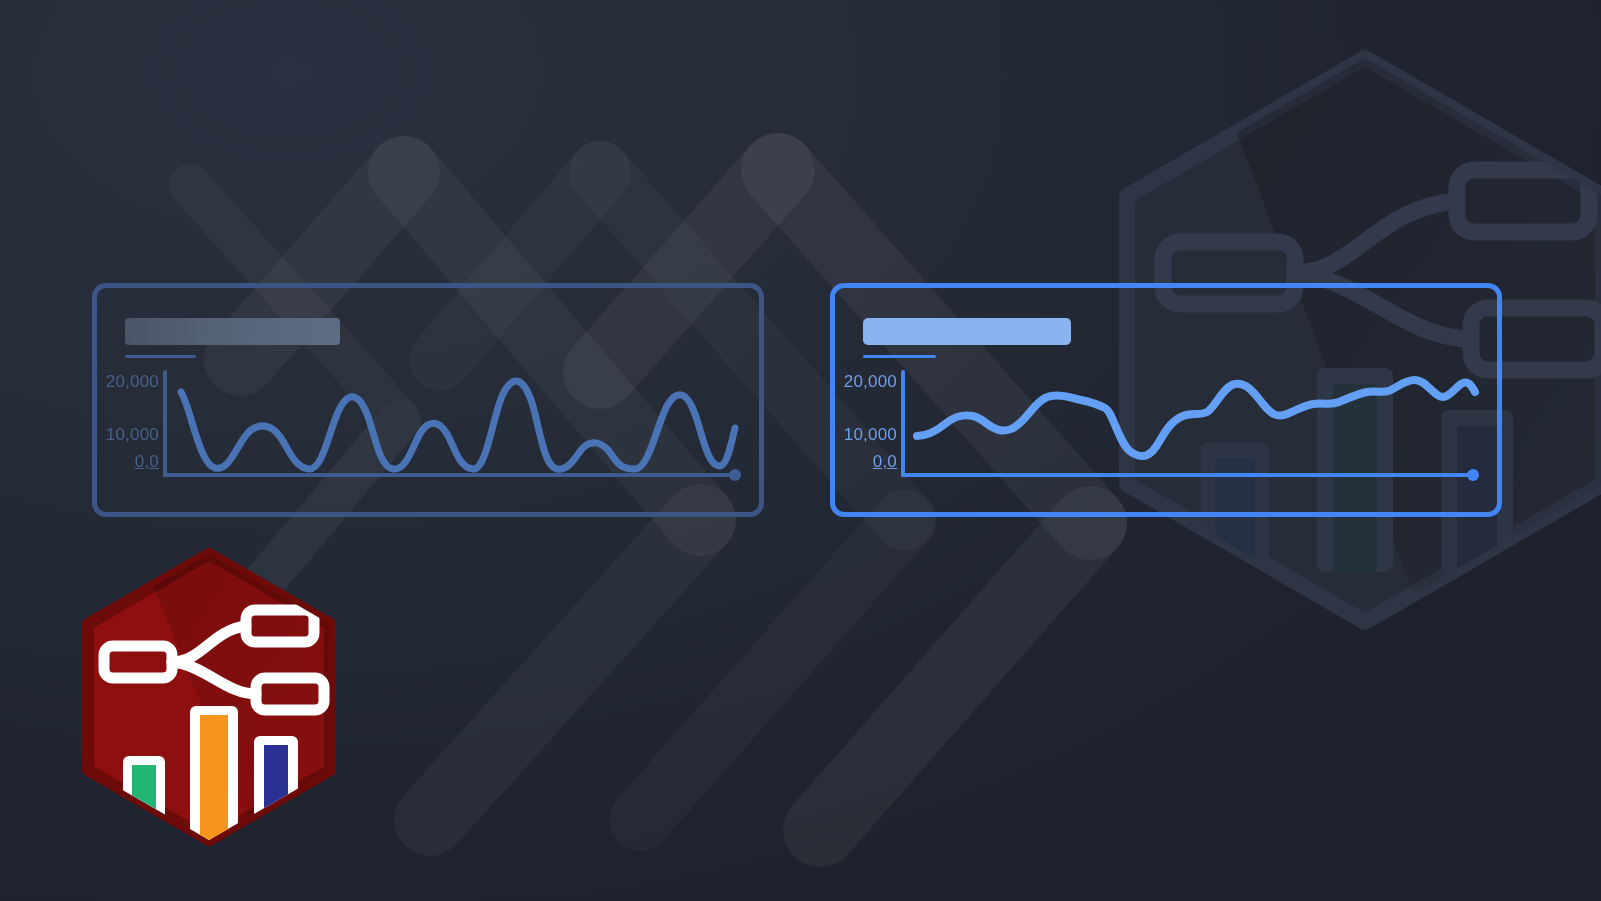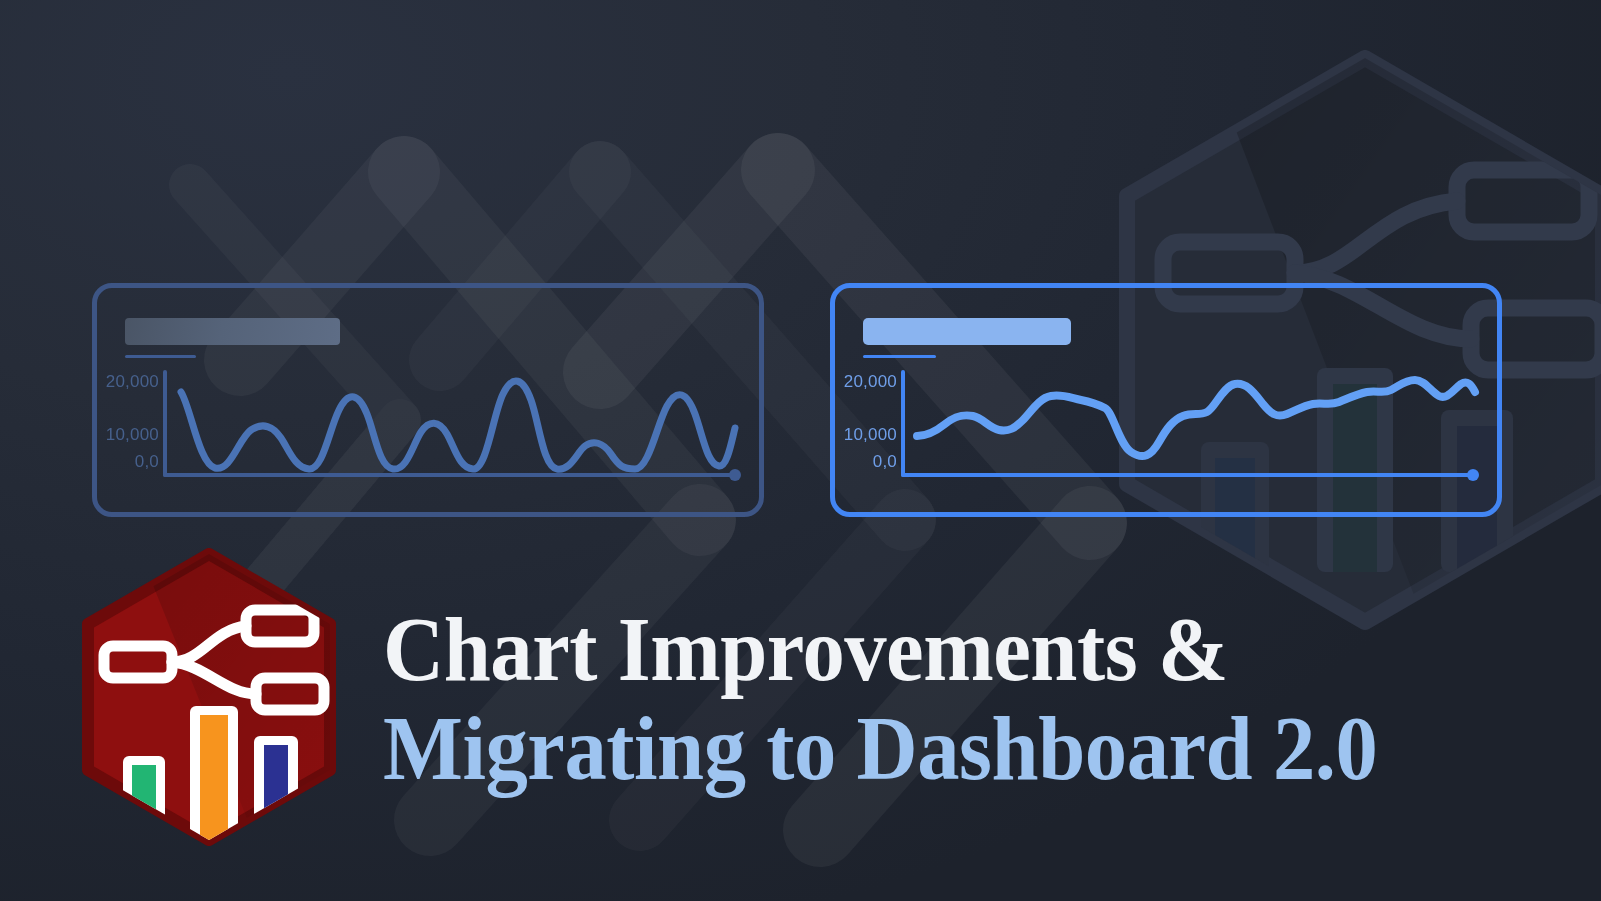--- a/index.html
+++ b/index.html
@@ -17,21 +17,21 @@
   
   .hex-watermark{
     position:absolute;left:1105px;top:50px;width:520px;height:600px;opacity:1;
   }
 
   
   .chevrons{position:absolute;left:0;top:0;width:1601px;height:901px;}
 
   
   .panel{
-    position:absolute;border-radius:20px;
+    position:absolute;border-radius:14px;
   }
   .panel-1{left:92px;top:283px;width:672px;height:234px;border:5px solid #3d5585;}
   .panel-2{left:830px;top:283px;width:672px;height:234px;border:5px solid #4285f4;}
 
   .panel-inner{position:absolute;inset:0;}
 
   .title-bar{
     position:absolute;height:27px;border-radius:4px;
   }
   .p1 .title-bar{left:28px;top:30px;width:215px;
@@ -42,21 +42,21 @@
   .p1 .title-underline{left:28px;top:67px;width:71px;background:#3e5b92;}
   .p2 .title-underline{left:28px;top:67px;width:73px;background:#4285f4;}
 
   .axis-label{
     position:absolute;font-size:17px;letter-spacing:.2px;text-align:right;width:70px;
   }
   .p1 .axis-label{color:#46608c;}
   .p2 .axis-label{color:#6f9ee8;}
   .lbl-20k{top:84px;left:-8px;}
   .lbl-10k{top:137px;left:-8px;}
-  .lbl-00{top:164px;left:-8px;}
+  .lbl-00{top:164px;left:-8px;text-decoration:underline;}
 
   .plot{position:absolute;left:66px;top:84px;width:584px;height:108px;}
   .plot svg{display:block;overflow:visible;}
 
   
   .logo{position:absolute;left:78px;top:548px;width:262px;height:298px;}
 
   
   .headline{
     position:absolute;left:383px;top:604px;width:1120px;
@@ -245,18 +245,14 @@
         <rect x="45" y="208" width="42" height="88" rx="6" fill="#ffffff"></rect>
         <rect x="54" y="217" width="24" height="79" fill="#22b573"></rect>
         <rect x="112" y="158" width="48" height="140" rx="6" fill="#ffffff"></rect>
         <rect x="122" y="167" width="28" height="131" fill="#f7941e"></rect>
         <rect x="176" y="188" width="44" height="110" rx="6" fill="#ffffff"></rect>
         <rect x="186" y="197" width="24" height="101" fill="#2b3192"></rect>
       </g>
     </g>
   </svg>
 
-  <div class="headline">
-    <span class="line1">Chart Improvements &amp;</span>
-    <span class="line2">Migrating to Dashboard 2.0</span>
-  </div>
 
 </div>
 
 </body></html>

